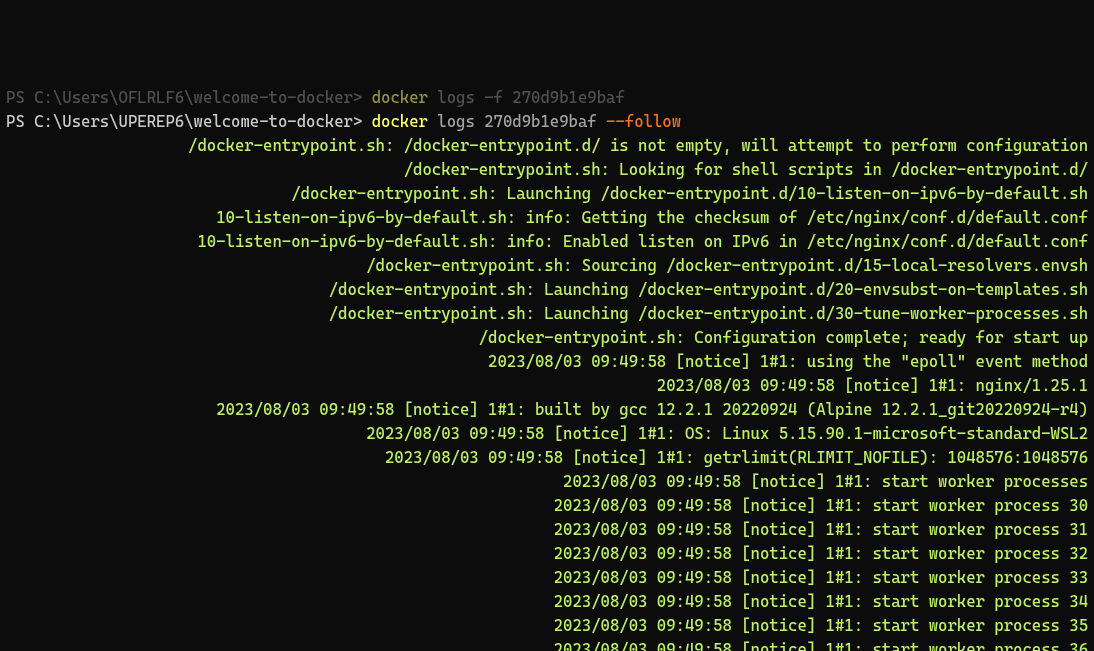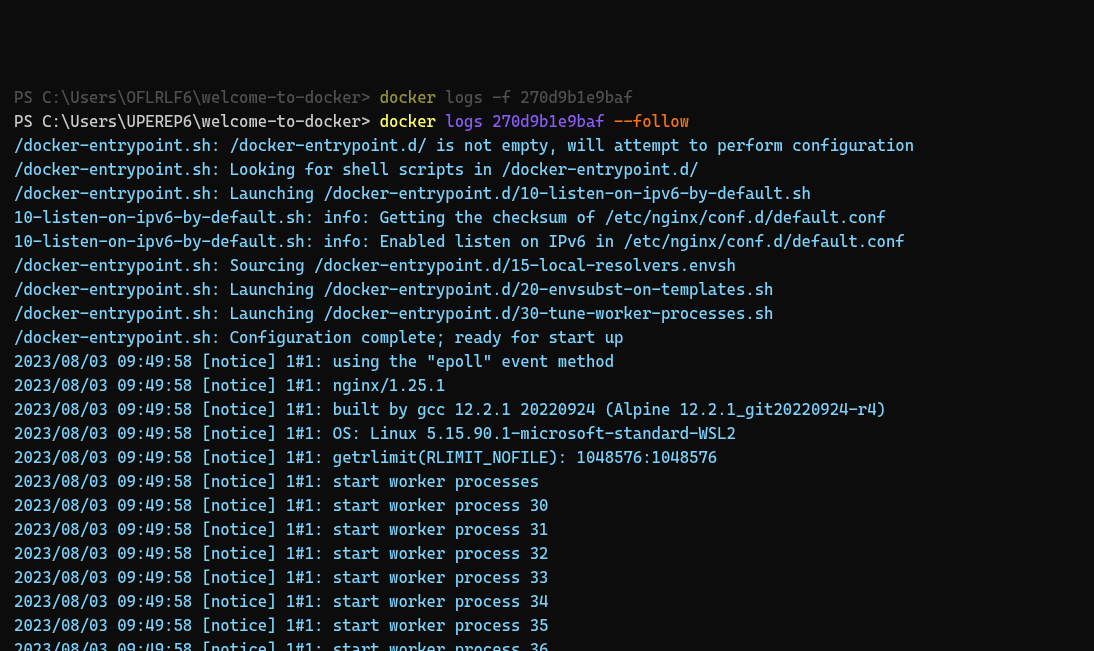--- a/index.html
+++ b/index.html
@@ -14,39 +14,39 @@
       font-size: 16px;
       line-height: 1.5;
       padding: 2px 6px;
       white-space: pre;
       overflow: hidden;
       width: 1094px;
       height: 651px;
     }
     .term-line {
       white-space: pre;
-      margin-left: 8px;
     }
     .prompt-dim {
       color: #888888;
     }
     .prompt-path {
       color: #cccccc;
     }
     .cmd-yellow {
       color: #ffff66;
     }
     .cmd-white {
-      color: #8b5cf6;
+      color: #a3a3a3;
     }
     .flag-dim {
       color: #f97316;
     }
     .output {
-      color: #7dd3fc;
+      color: #bef264;
+      text-align: right;
     }
   </style>
 </head>
 <body>
 
 
 
 <div id="terminal"><div class="term-line" style="opacity: 0.55; margin-top: -12px;"><span class="prompt-dim">PS </span><span class="prompt-dim">C:\Users\OFLRLF6\welcome-to-docker&gt; </span><span class="cmd-yellow">docker</span><span class="prompt-dim"> </span><span class="prompt-dim">logs -f 270d9b1e9baf</span></div><div class="term-line"><span class="prompt-path">PS </span><span class="prompt-path">C:\Users\UPEREP6\welcome-to-docker&gt; </span><span class="cmd-yellow">docker</span><span class="cmd-white"> </span><span class="cmd-white">logs 270d9b1e9baf </span><span class="flag-dim">--follow</span></div><div class="term-line output">/docker-entrypoint.sh: /docker-entrypoint.d/ is not empty, will attempt to perform configuration</div><div class="term-line output">/docker-entrypoint.sh: Looking for shell scripts in /docker-entrypoint.d/</div><div class="term-line output">/docker-entrypoint.sh: Launching /docker-entrypoint.d/10-listen-on-ipv6-by-default.sh</div><div class="term-line output">10-listen-on-ipv6-by-default.sh: info: Getting the checksum of /etc/nginx/conf.d/default.conf</div><div class="term-line output">10-listen-on-ipv6-by-default.sh: info: Enabled listen on IPv6 in /etc/nginx/conf.d/default.conf</div><div class="term-line output">/docker-entrypoint.sh: Sourcing /docker-entrypoint.d/15-local-resolvers.envsh</div><div class="term-line output">/docker-entrypoint.sh: Launching /docker-entrypoint.d/20-envsubst-on-templates.sh</div><div class="term-line output">/docker-entrypoint.sh: Launching /docker-entrypoint.d/30-tune-worker-processes.sh</div><div class="term-line output">/docker-entrypoint.sh: Configuration complete; ready for start up</div><div class="term-line output">2023/08/03 09:49:58 [notice] 1#1: using the "epoll" event method</div><div class="term-line output">2023/08/03 09:49:58 [notice] 1#1: nginx/1.25.1</div><div class="term-line output">2023/08/03 09:49:58 [notice] 1#1: built by gcc 12.2.1 20220924 (Alpine 12.2.1_git20220924-r4)</div><div class="term-line output">2023/08/03 09:49:58 [notice] 1#1: OS: Linux 5.15.90.1-microsoft-standard-WSL2</div><div class="term-line output">2023/08/03 09:49:58 [notice] 1#1: getrlimit(RLIMIT_NOFILE): 1048576:1048576</div><div class="term-line output">2023/08/03 09:49:58 [notice] 1#1: start worker processes</div><div class="term-line output">2023/08/03 09:49:58 [notice] 1#1: start worker process 30</div><div class="term-line output">2023/08/03 09:49:58 [notice] 1#1: start worker process 31</div><div class="term-line output">2023/08/03 09:49:58 [notice] 1#1: start worker process 32</div><div class="term-line output">2023/08/03 09:49:58 [notice] 1#1: start worker process 33</div><div class="term-line output">2023/08/03 09:49:58 [notice] 1#1: start worker process 34</div><div class="term-line output">2023/08/03 09:49:58 [notice] 1#1: start worker process 35</div><div class="term-line output">2023/08/03 09:49:58 [notice] 1#1: start worker process 36</div></div>
 
 

